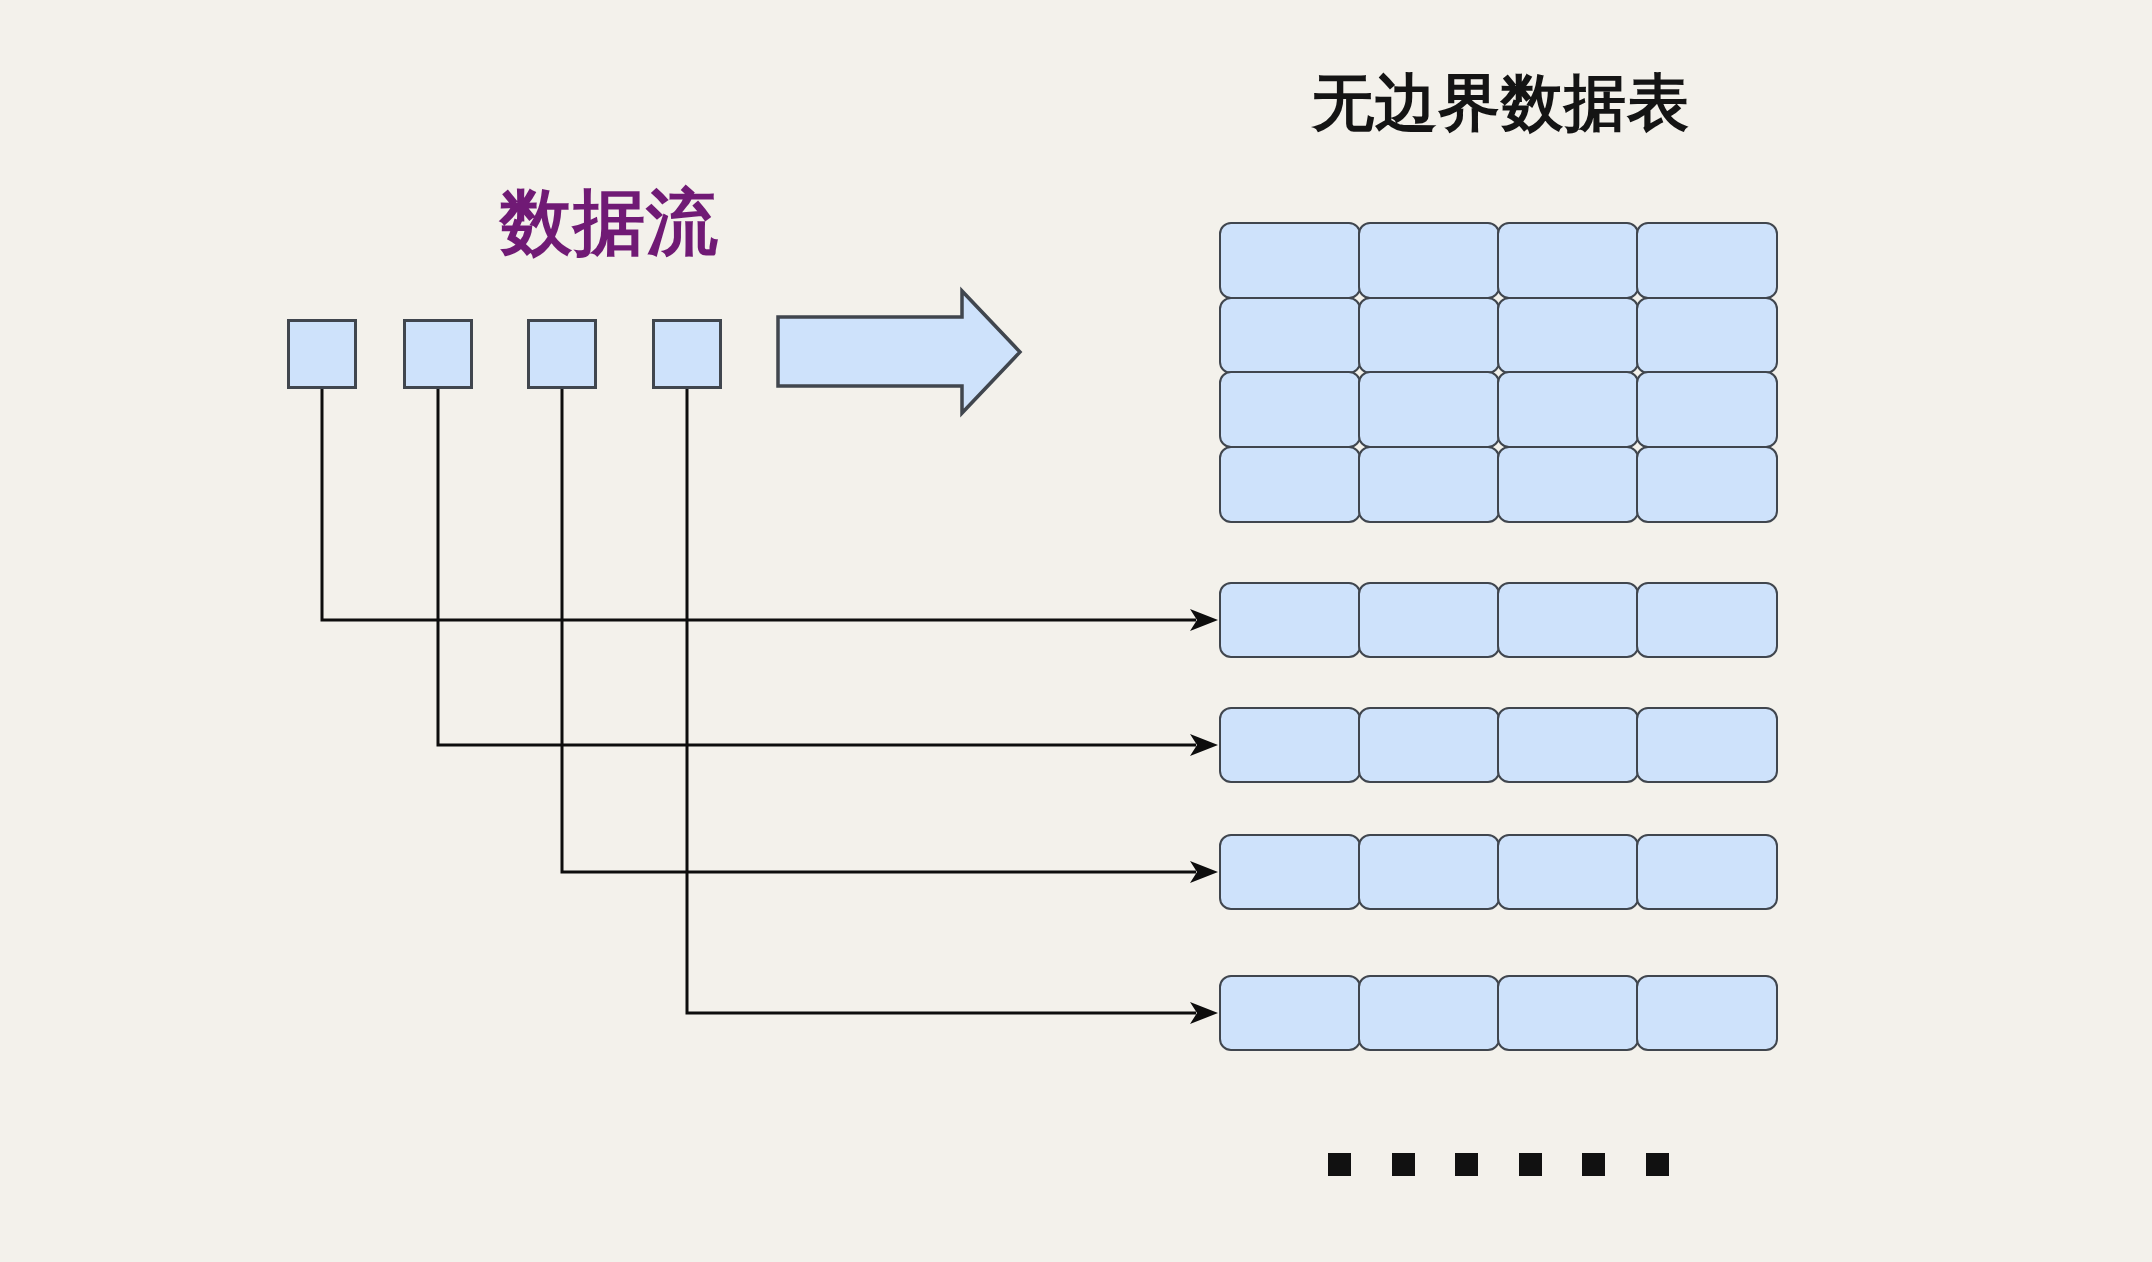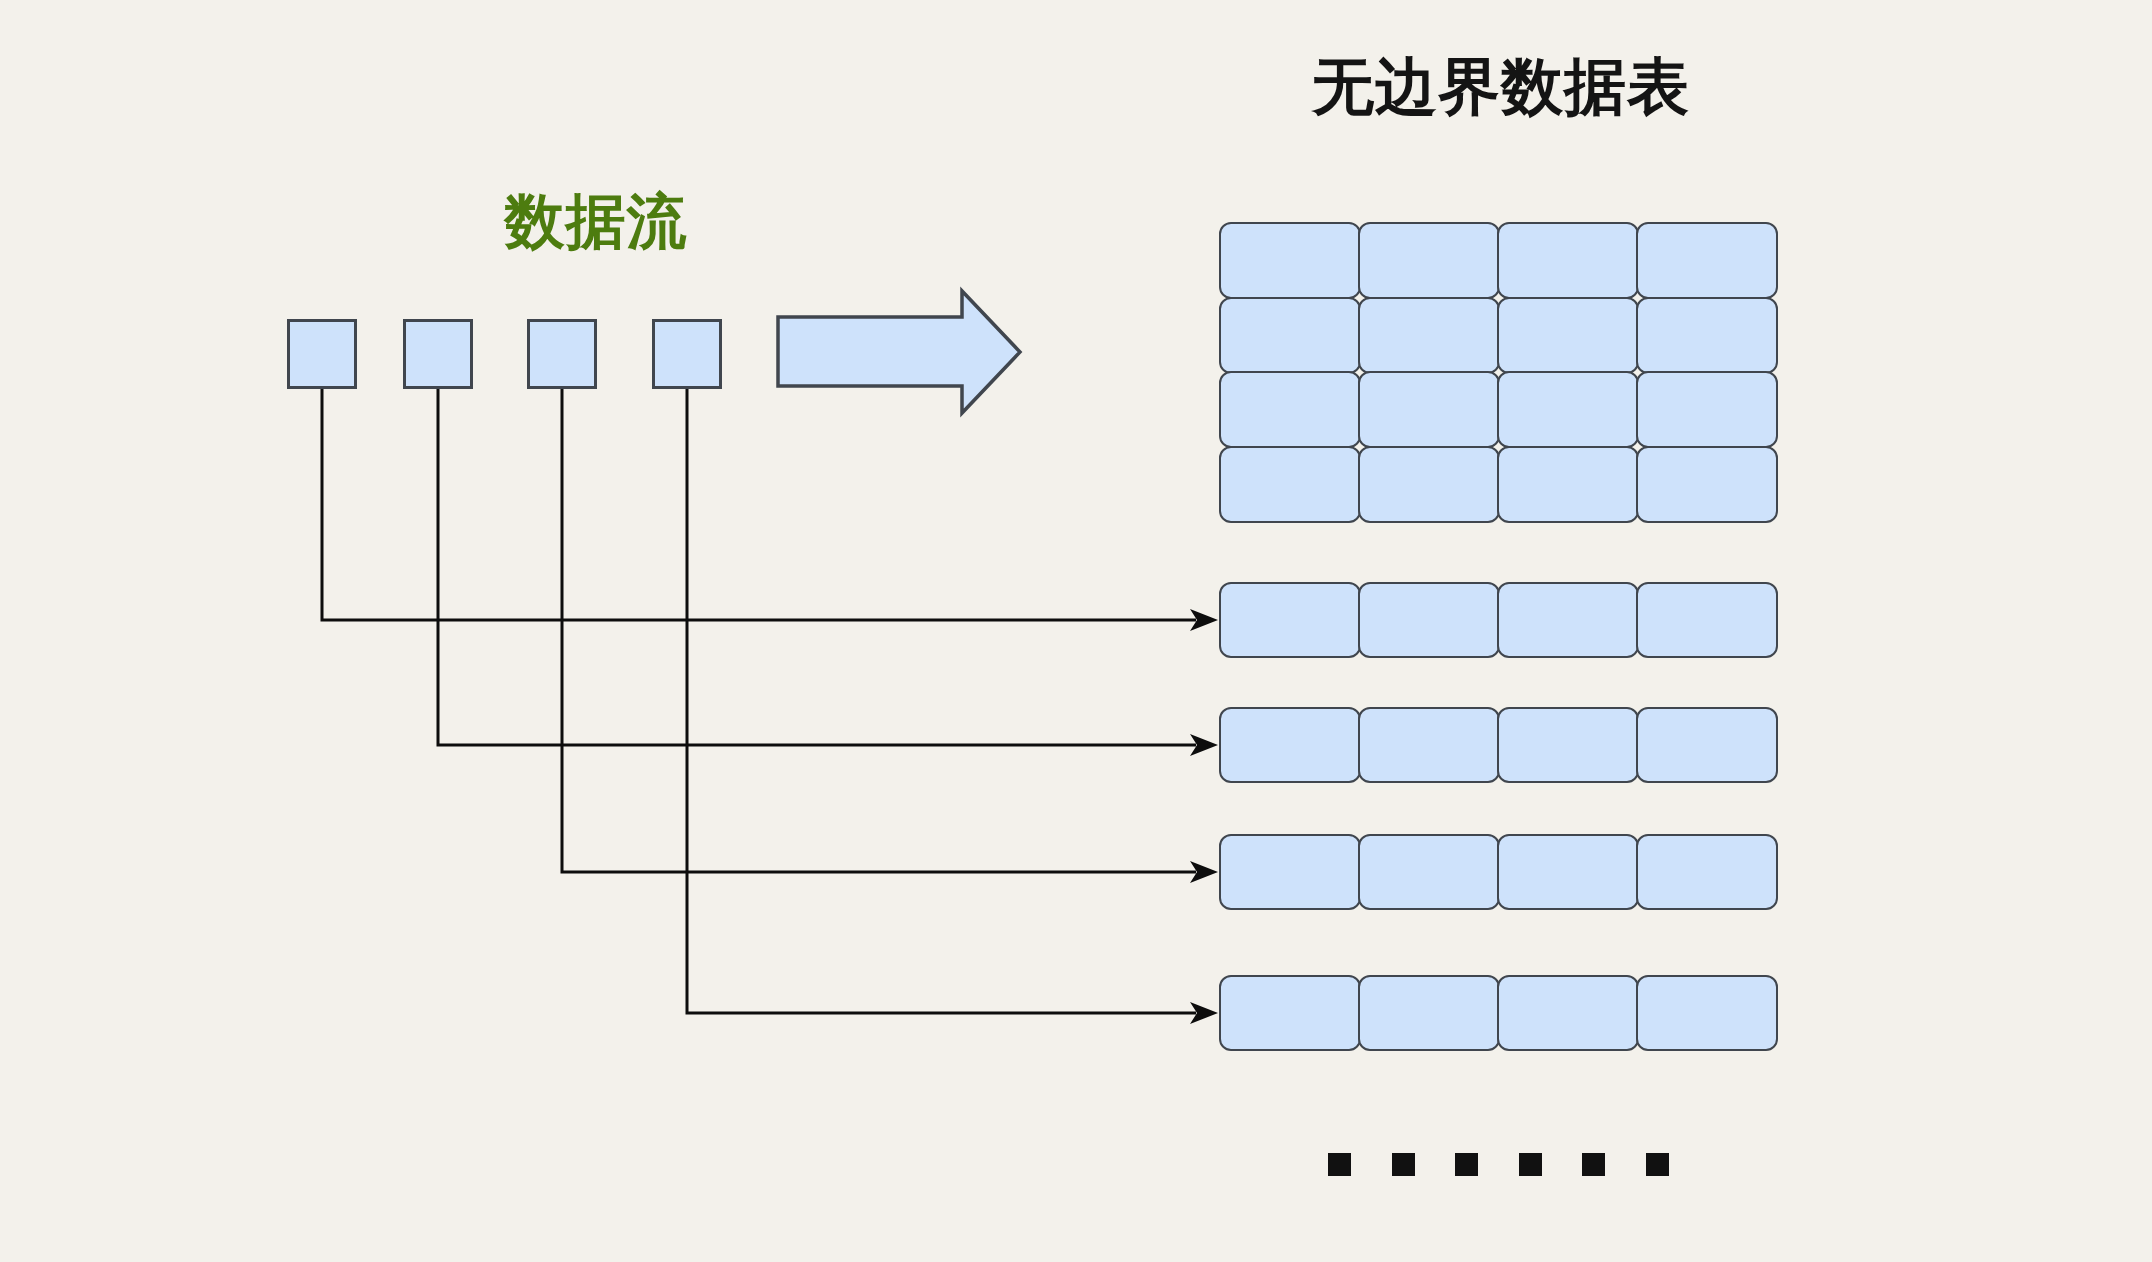--- a/index.html
+++ b/index.html
@@ -8,31 +8,31 @@
     background:#f3f1eb;
   }
   .canvas{
     position:relative;
     width:2152px;height:1262px;
     background:#f3f1eb;
     overflow:hidden;
   }
   .title{
     position:absolute;
-    left:1310px;top:52px;width:382px;
+    left:1310px;top:68px;width:382px;
     font-size:62px;line-height:70px;font-weight:600;
     color:#141414;text-align:center;
     letter-spacing:1px;
     white-space:nowrap;
   }
   .stream-label{
     position:absolute;
     left:500px;top:188px;width:192px;
-    font-size:60px;line-height:68px;font-weight:600;
-    color:#4d7c0f;text-align:center;
+    font-size:72px;line-height:68px;font-weight:600;
+    color:#701a75;text-align:center;
     letter-spacing:1px;
     white-space:nowrap;
   }
   .sq{
     position:absolute;top:319px;
     width:70px;height:70px;
     box-sizing:border-box;
     background:#cee2fb;
     border:3px solid #40464e;
   }

